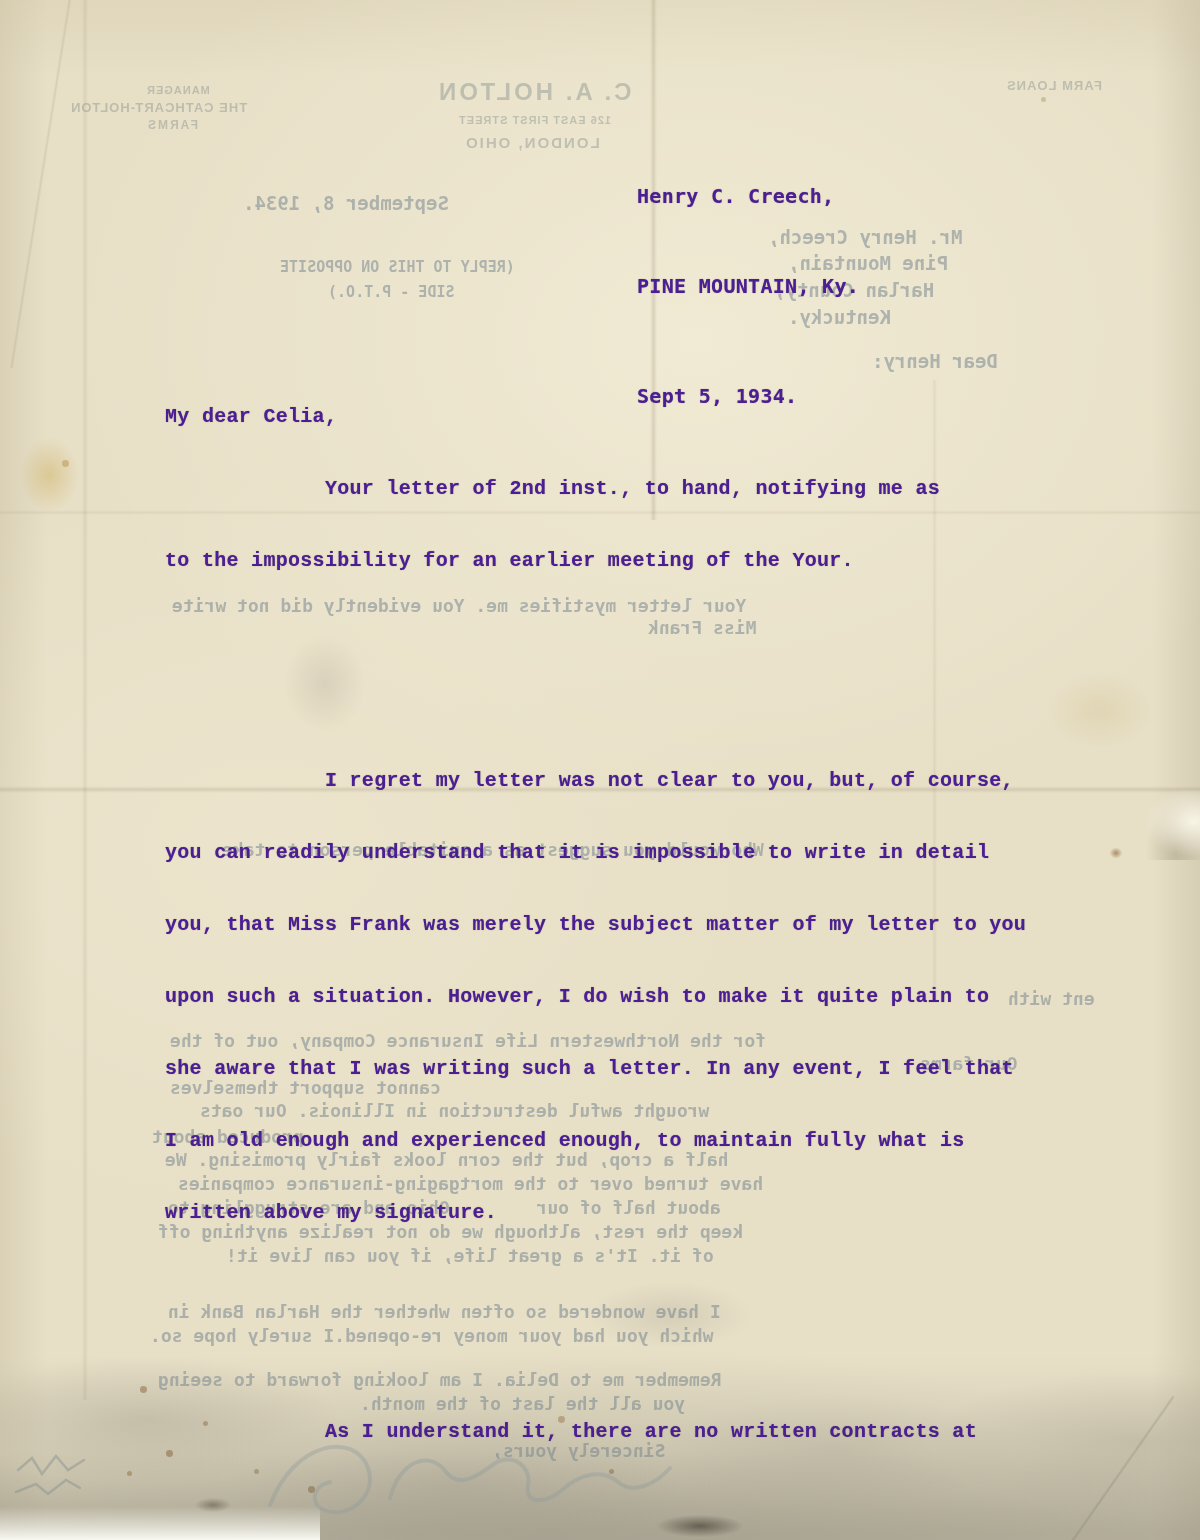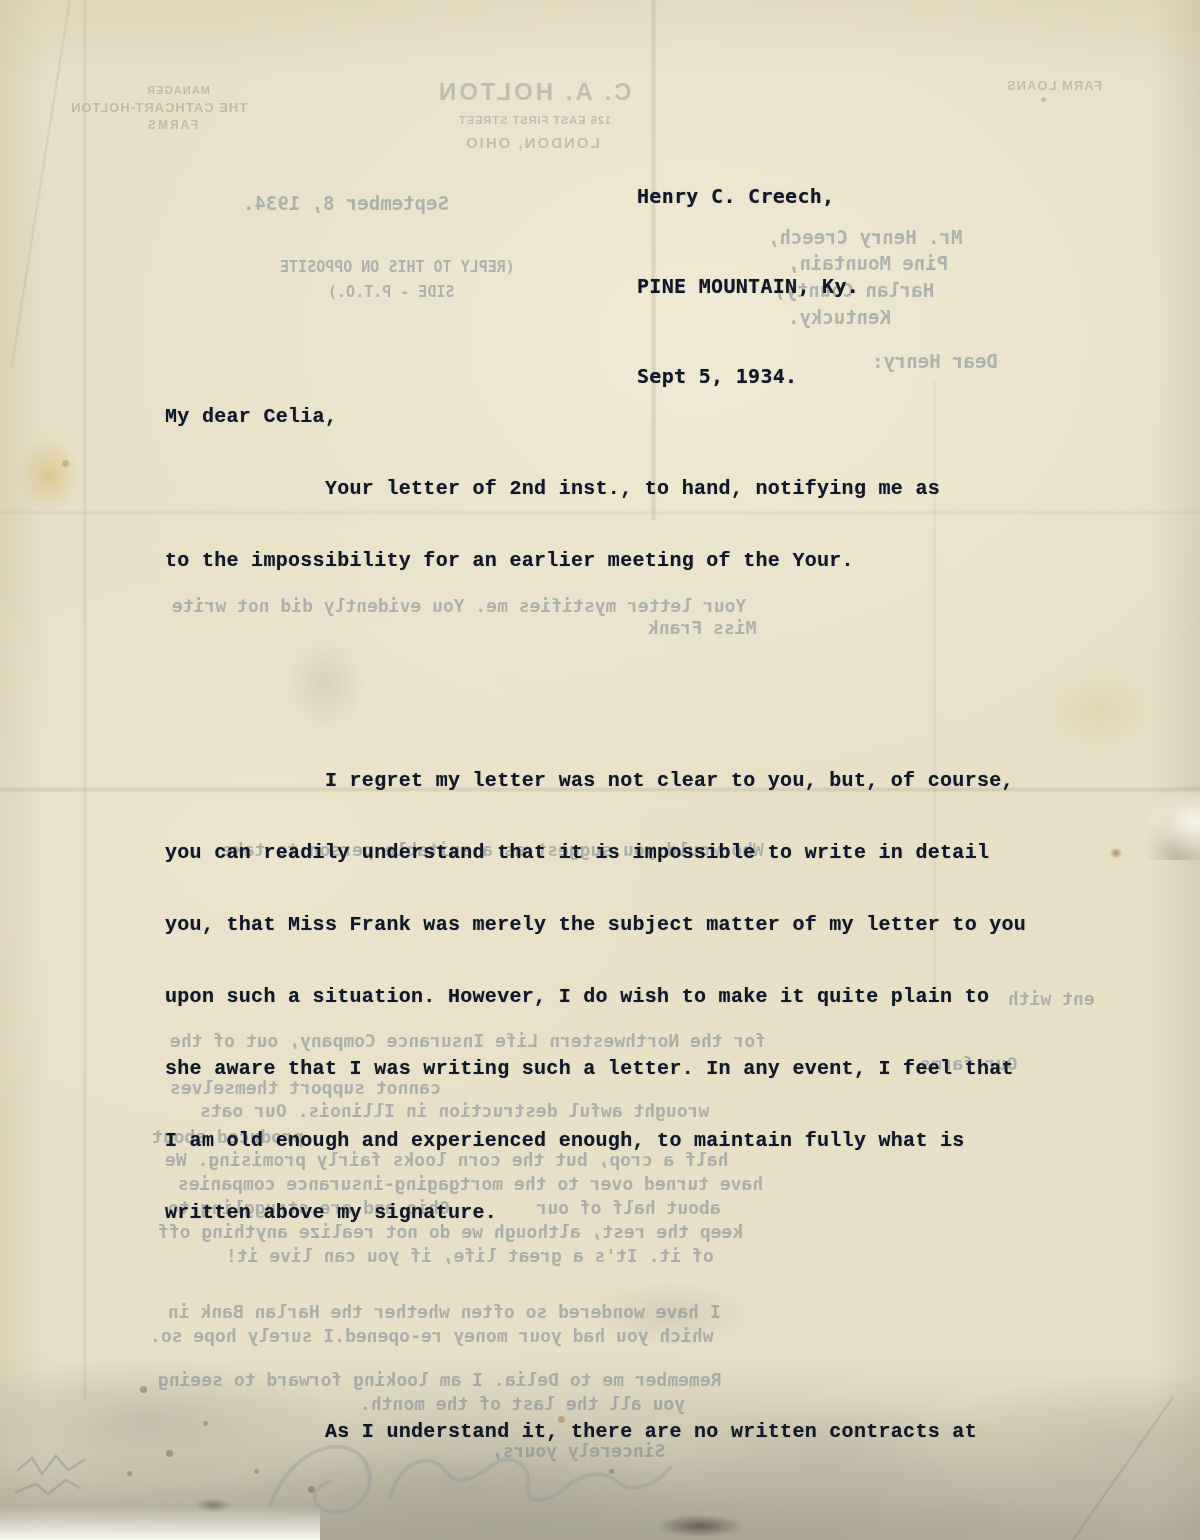--- a/index.html
+++ b/index.html
@@ -10,25 +10,25 @@
       radial-gradient(ellipse 900px 700px at 58% 22%, rgba(247,241,221,.60), rgba(247,241,221,0) 70%),
       radial-gradient(ellipse 700px 520px at 22% 55%, rgba(241,234,211,.45), rgba(241,234,211,0) 72%),
       radial-gradient(ellipse 1000px 320px at 50% 102%, rgba(150,146,132,.38), rgba(150,146,132,0) 70%),
       linear-gradient(to bottom, rgba(203,192,160,.28), rgba(203,192,160,0) 5%, rgba(203,192,160,0) 88%, rgba(168,163,144,.40) 98%),
       linear-gradient(to right, rgba(188,178,148,.30), rgba(188,178,148,0) 4%, rgba(188,178,148,0) 96%, rgba(178,168,143,.32));
     font-family:"DejaVu Sans Mono", monospace;
   }
   .abs{position:absolute;}
   
   .ink{
-    color:#0f172a;font-weight:bold;white-space:pre;letter-spacing:.3px;
+    color:#4c1d95;font-weight:bold;white-space:pre;letter-spacing:.3px;
     text-shadow:0 0 1px rgba(52,50,43,.55);
   }
   .sender{left:637px;top:121px;font-size:20px;line-height:30px;}
-  .sender .date-line{margin-top:0;}
+  .sender .date-line{margin-top:20px;}
   .letter-body{left:165px;top:309px;width:980px;font-size:20px;line-height:24px;}
   .para{margin:0;font-family:Liberation Mono, monospace;}
   .mt-p2{margin-top:28px;} .mt-p3{margin-top:27px;}
   
   .bl{
     position:absolute;transform:scaleX(-1);white-space:pre;font-weight:bold;
     color:#76858f;opacity:.52;font-family:"DejaVu Sans Mono",monospace;
   }
   .bl-head{
     font-family:"Liberation Sans",sans-serif;color:#8e9894;opacity:.48;font-weight:bold;

